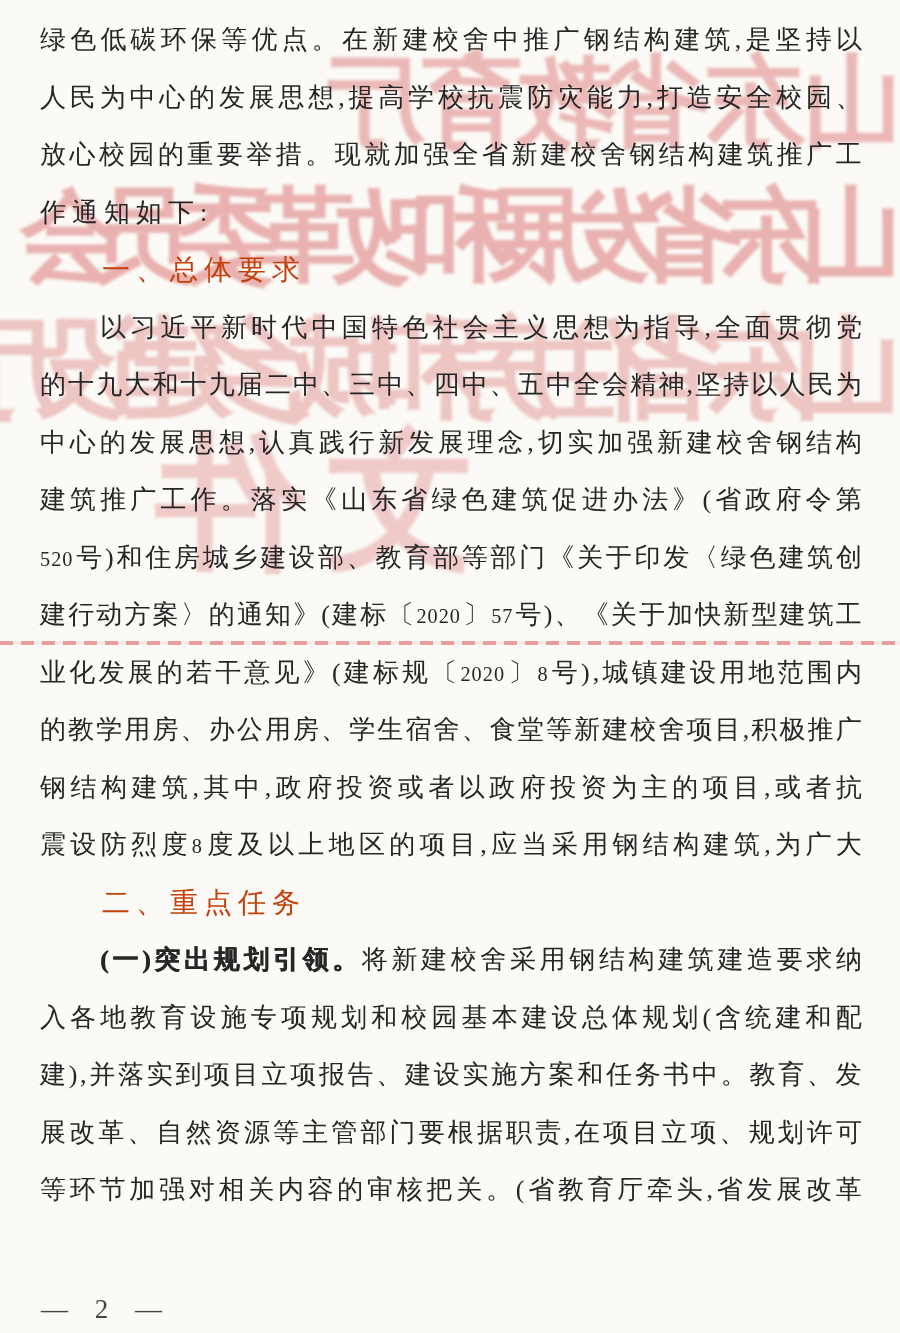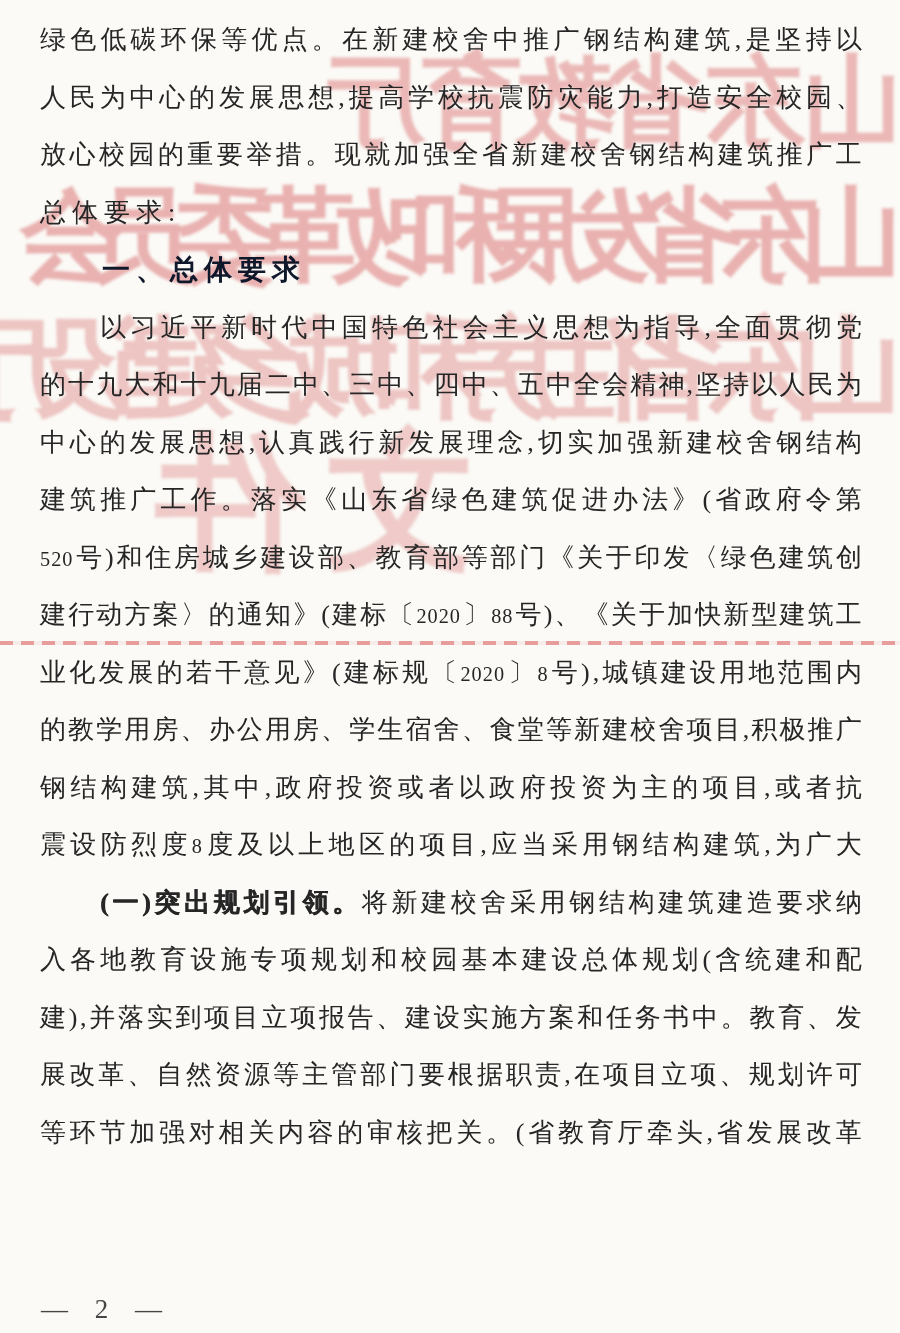--- a/index.html
+++ b/index.html
@@ -49,22 +49,22 @@
   }
   .line.j{
     display:flex;
     justify-content:space-between;
     align-items:baseline;
   }
   .line.ind{margin-left:60px;}
   .line.h{
     margin-left:62px;
     font-family:"Liberation Sans","DejaVu Sans",sans-serif;
-    font-weight:700;
-    color:#0f172a;
+    font-weight:400;
+    color:#c2410c;
     font-size:28px;
     letter-spacing:6px;
   }
   .line.end{letter-spacing:6px;}
   .num{
     font-size:.78em;
     letter-spacing:1px;
   }
   .lead{
     font-weight:700;
@@ -179,21 +179,21 @@
         <span>舍</span>
         <span>钢</span>
         <span>结</span>
         <span>构</span>
         <span>建</span>
         <span>筑</span>
         <span>推</span>
         <span>广</span>
         <span>工</span>
       </div>
-      <div class="line end">总体要求:</div>
+      <div class="line end">作通知如下:</div>
       <div class="line h">一、总体要求</div>
       <div class="line j ind">
         <span>以</span>
         <span>习</span>
         <span>近</span>
         <span>平</span>
         <span>新</span>
         <span>时</span>
         <span>代</span>
         <span>中</span>
@@ -350,21 +350,21 @@
         <span>的</span>
         <span>通</span>
         <span>知</span>
         <span>》</span>
         <span>(</span>
         <span>建</span>
         <span>标</span>
         <span>〔</span>
         <span class="num">2020</span>
         <span>〕</span>
-        <span class="num">88</span>
+        <span class="num">57</span>
         <span>号</span>
         <span>)</span>
         <span>、</span>
         <span>《</span>
         <span>关</span>
         <span>于</span>
         <span>加</span>
         <span>快</span>
         <span>新</span>
         <span>型</span>
@@ -491,20 +491,21 @@
         <span>钢</span>
         <span>结</span>
         <span>构</span>
         <span>建</span>
         <span>筑</span>
         <span>,</span>
         <span>为</span>
         <span>广</span>
         <span>大</span>
       </div>
+      <div class="line h">二、重点任务</div>
       <div class="line j ind">
         <span class="lead">(</span>
         <span class="lead">一</span>
         <span class="lead">)</span>
         <span class="lead">突</span>
         <span class="lead">出</span>
         <span class="lead">规</span>
         <span class="lead">划</span>
         <span class="lead">引</span>
         <span class="lead">领</span>

